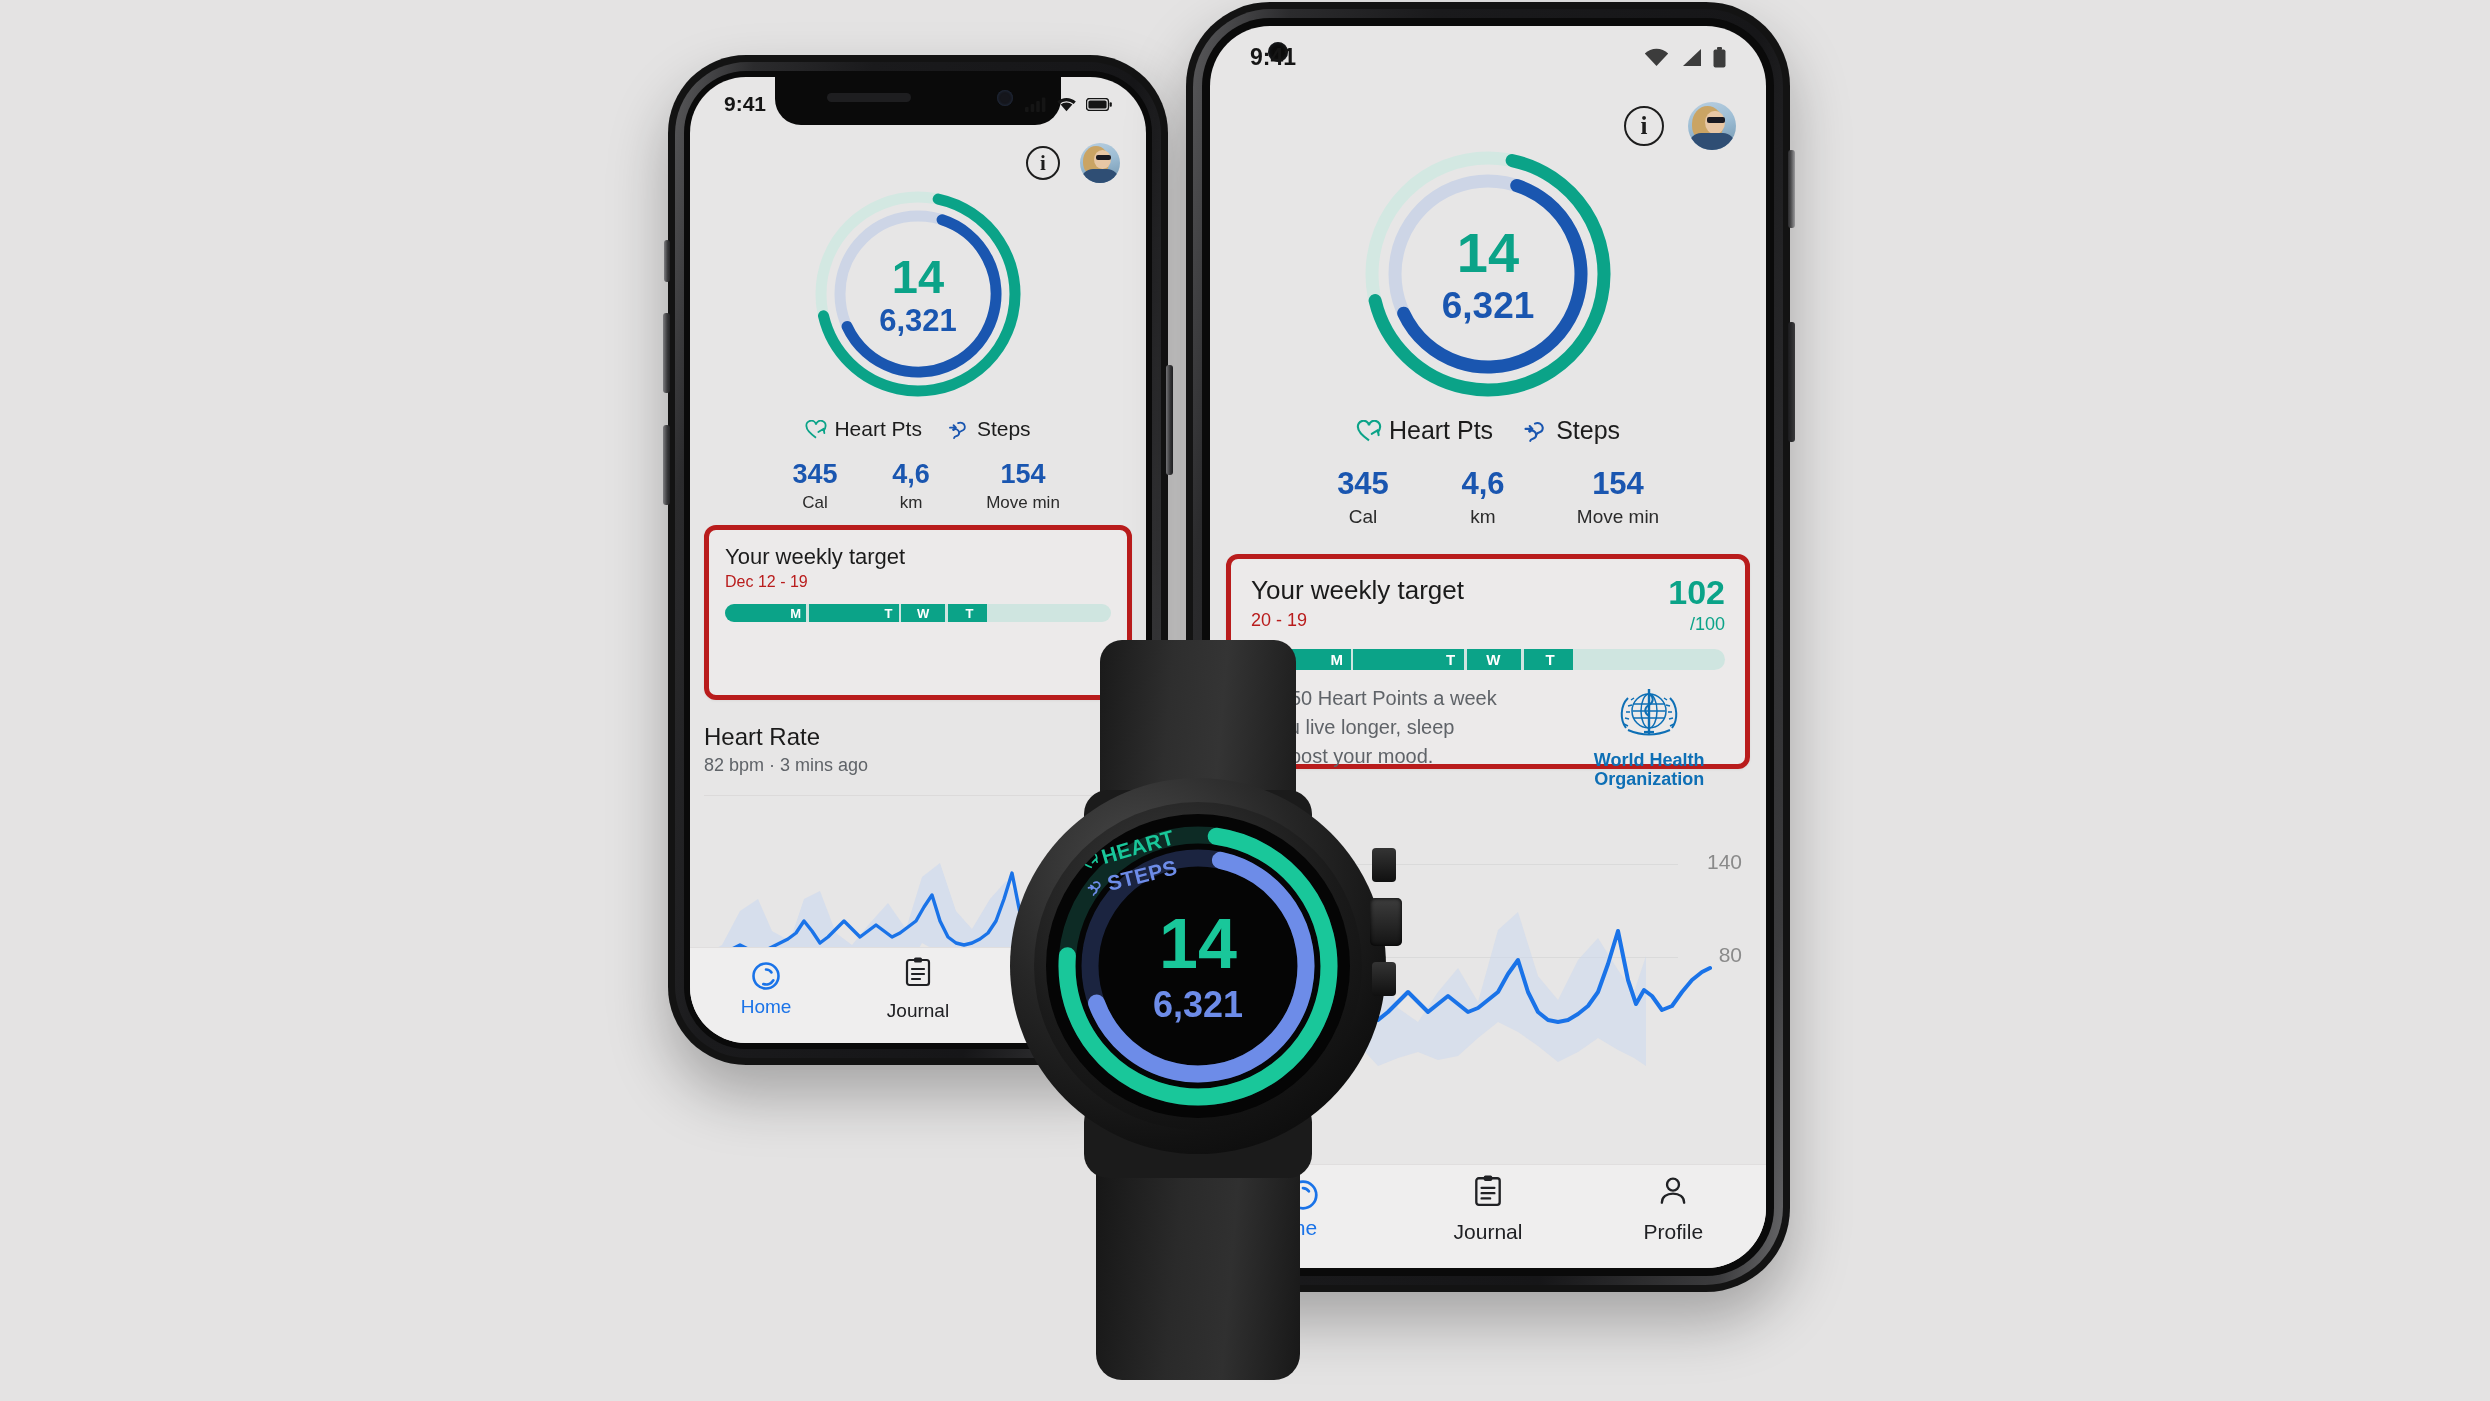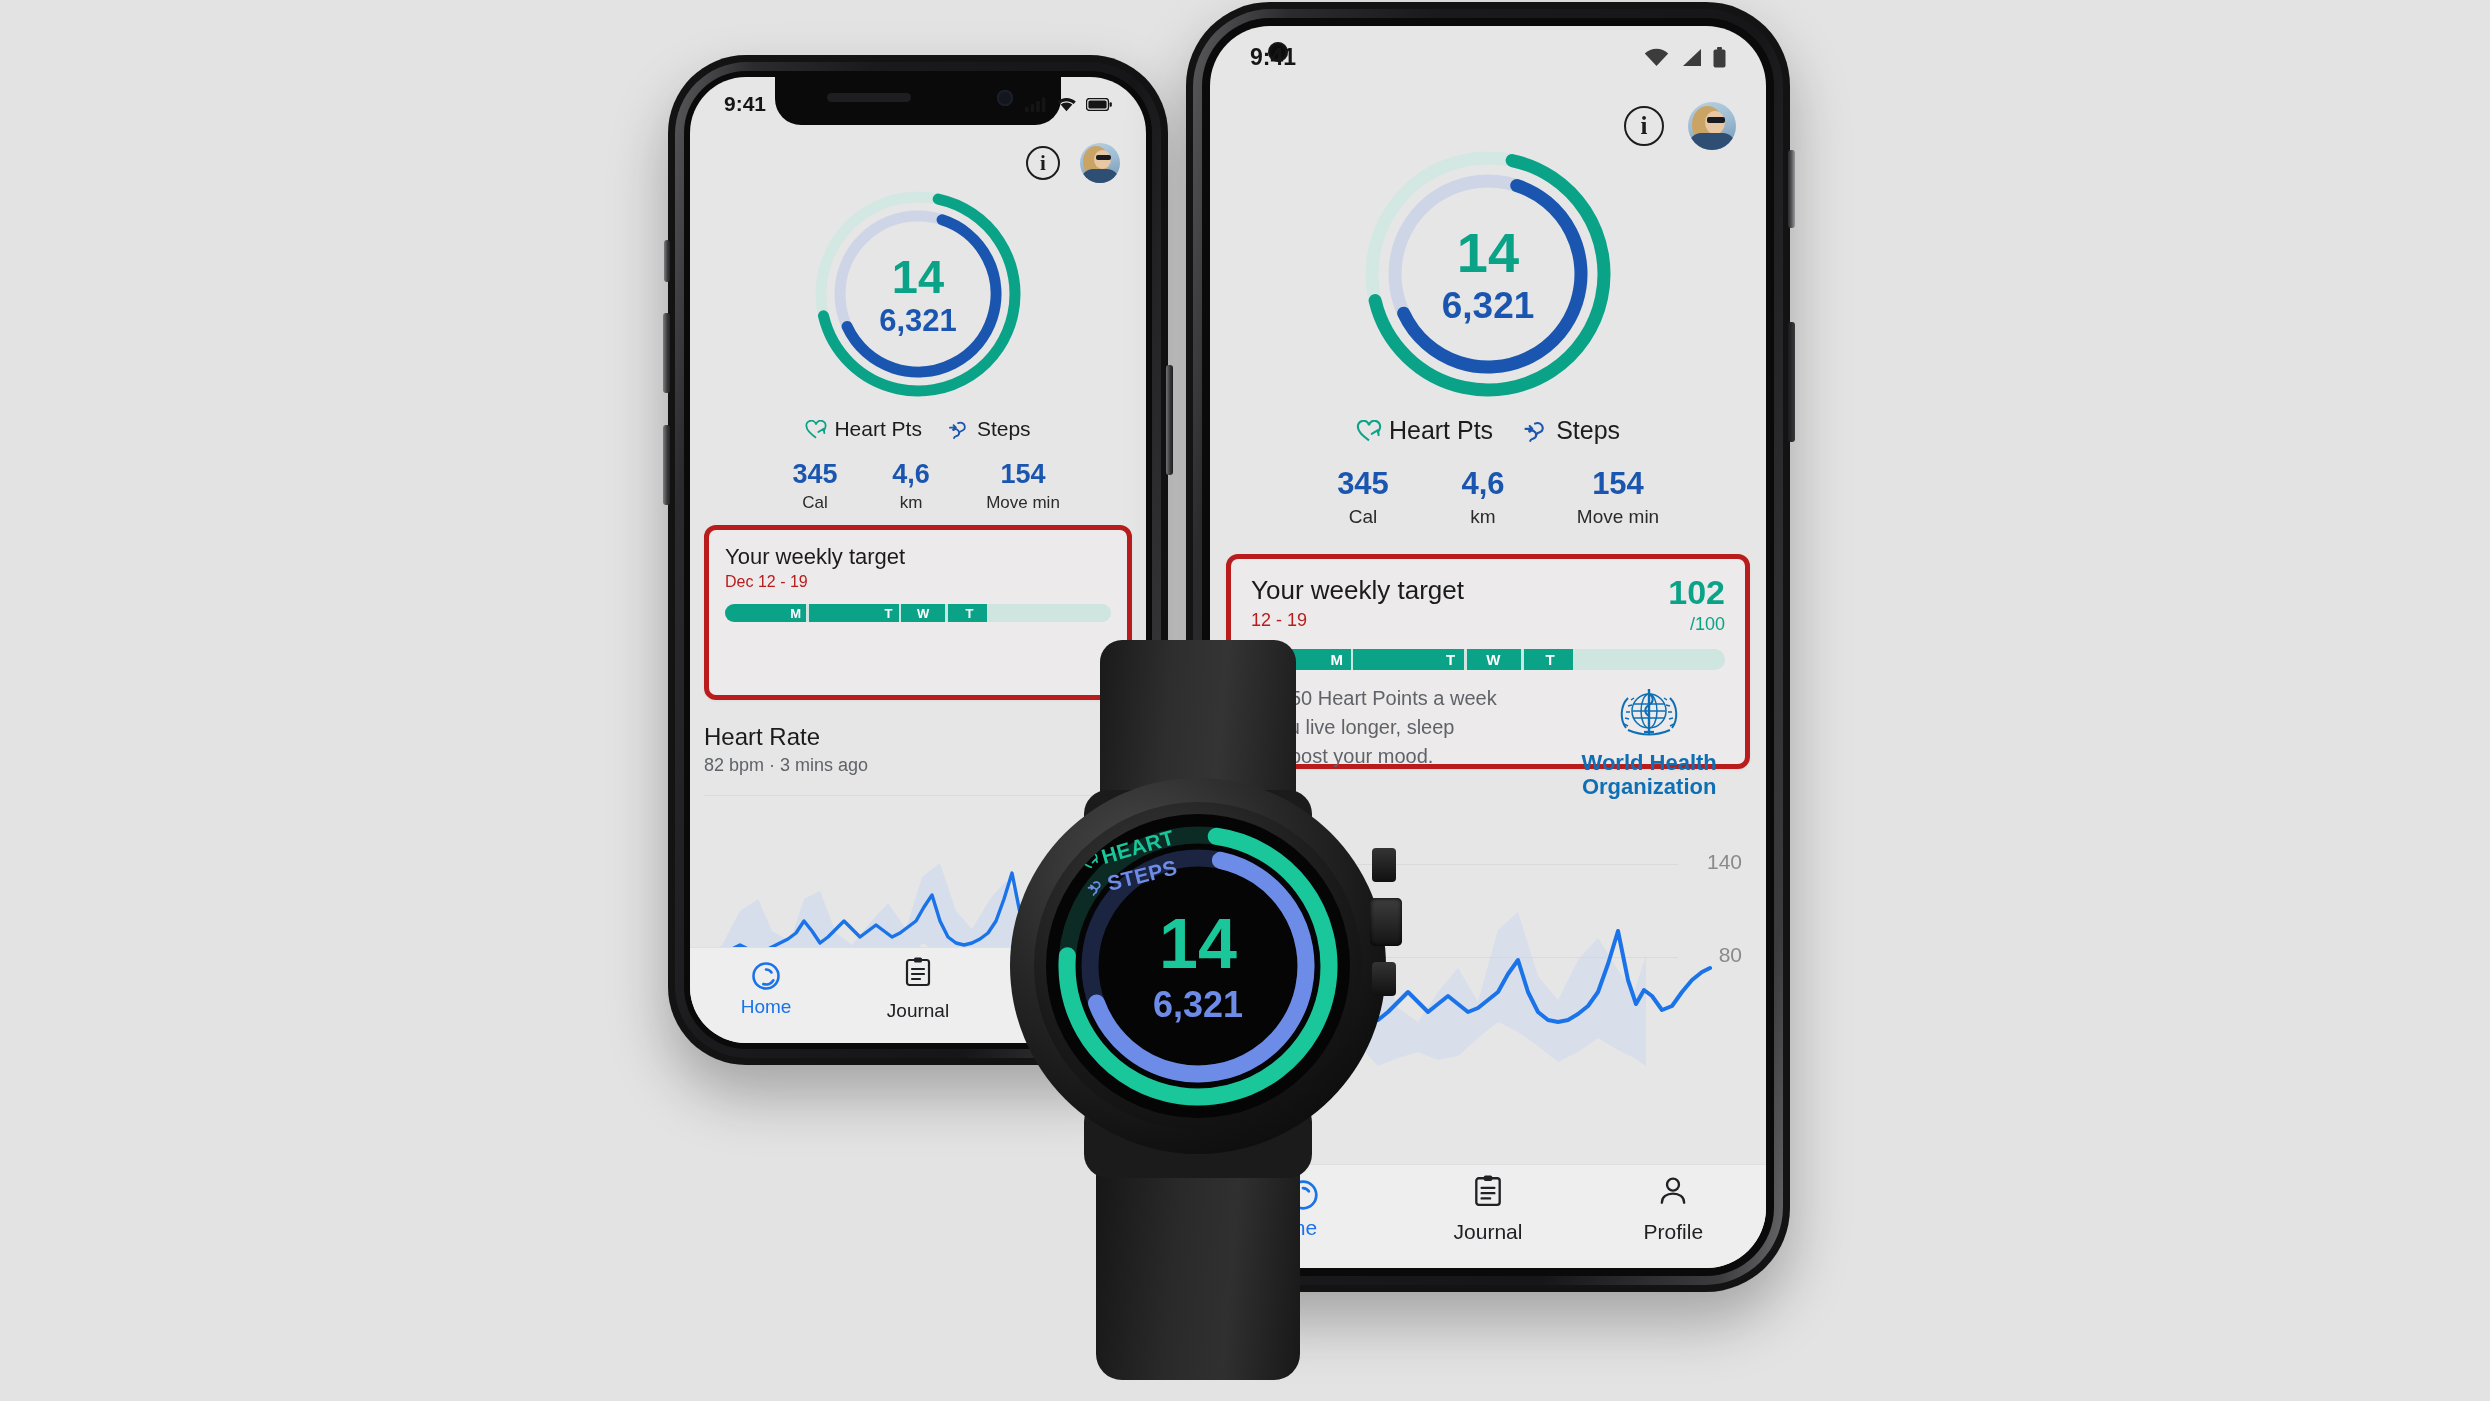--- a/index.html
+++ b/index.html
@@ -377,21 +377,21 @@
         <div class="stat" style="width:150px;">
           <div class="v" style="font-size:31px;">154</div>
           <div class="l" style="font-size:19px; margin-top:4px;">Move min</div>
         </div>
       </div>
 
       <div class="card" style="position:absolute; left:16px; right:16px; top:528px; height:215px; padding:16px 20px;">
         <div style="display:flex; justify-content:space-between; align-items:flex-start;">
           <div>
             <div class="card-title" style="font-size:26px;">Your weekly target</div>
-            <div class="card-sub" style="font-size:18px; margin-top:4px;">12 - 19</div>
+            <div class="card-sub" style="font-size:18px; margin-top:4px;">20 - 19</div>
           </div>
           <div>
             <div class="card-num" style="font-size:34px;">102</div>
             <div class="card-den" style="font-size:18px; margin-top:5px;">/100</div>
           </div>
         </div>
 
         <div class="weekbar" style="height:21px; margin-top:14px;">
           <div class="fill" style="width:68%;"></div>
           <div class="sep" style="left:21%;"></div>
@@ -402,21 +402,21 @@
           <div class="day" style="left:49%; width:20px; font-size:15px;">W</div>
           <div class="day" style="left:61%; width:20px; font-size:15px;">T</div>
         </div>
 
         <div style="display:flex; align-items:flex-start; justify-content:space-between; margin-top:14px;">
           <div class="card-body" style="font-size:20px; line-height:1.45; width:64%;">
             <div>ng 150 Heart Points a week</div>
             <div>p you live longer, sleep</div>
             <div>nd boost your mood.</div>
           </div>
-          <div class="who" style="width:32%; font-size:22px;">
+          <div class="who" style="width:32%; font-size:18px;">
             <svg width="78" height="62" viewBox="0 0 78 62">
               <g fill="none" stroke="#0e6fb5" stroke-width="1.5">
                 <circle cx="39" cy="27" r="17"></circle>
                 <ellipse cx="39" cy="27" rx="8" ry="17"></ellipse>
                 <path d="M23 20 h32 M23 34 h32 M22.5 27 h33"></path>
                 <path d="M16 44 c-6-8-6-22 2-30" stroke-width="2"></path>
                 <path d="M62 44 c6-8 6-22-2-30" stroke-width="2"></path>
                 <path d="M18 46 q21 9 42 0" stroke-width="2"></path>
                 <path d="M14 40 l4 2 M15 34 l4 1 M16 28 l4 0 M18 22 l4-1 M21 16 l3-2
                          M64 40 l-4 2 M63 34 l-4 1 M62 28 l-4 0 M60 22 l-4-1 M57 16 l-3-2"></path>

